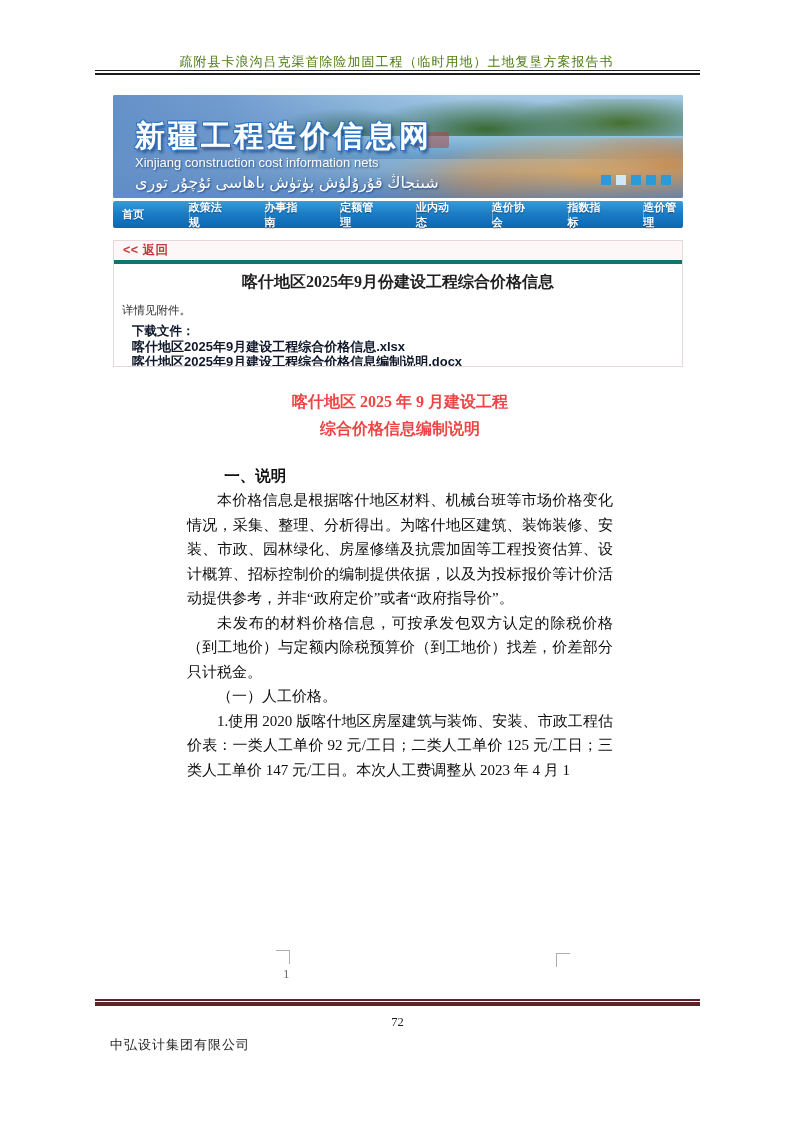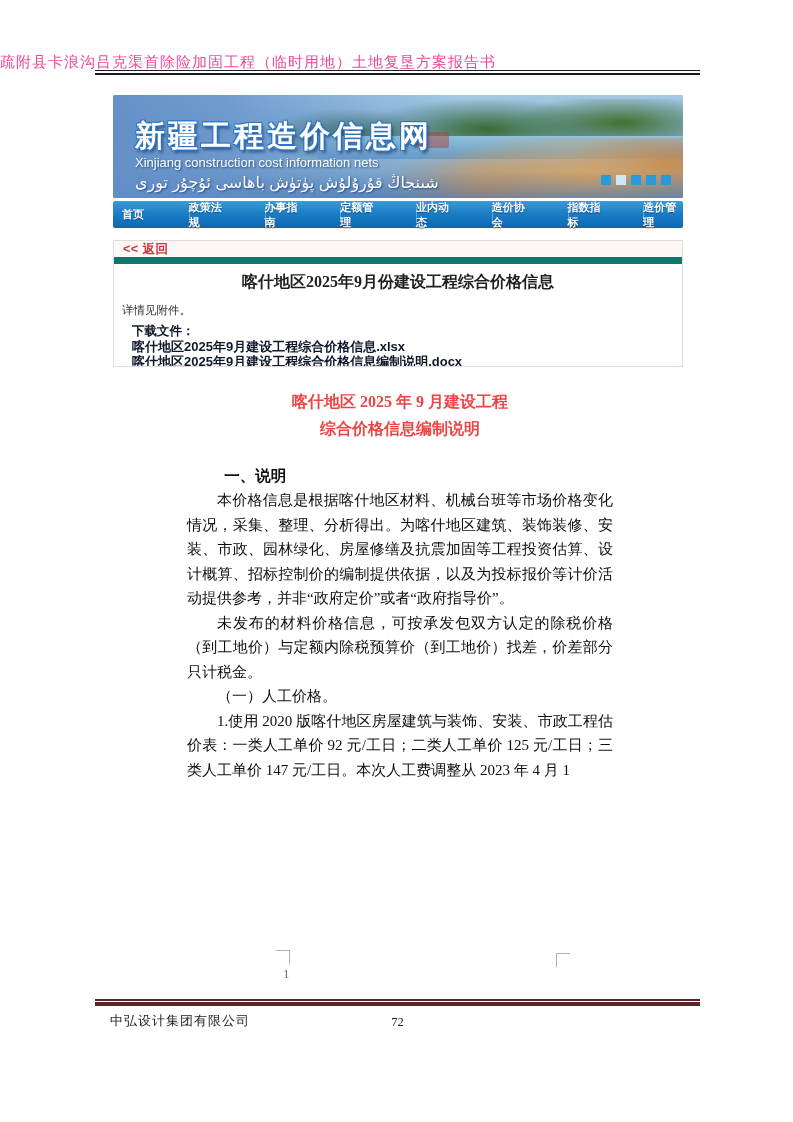--- a/index.html
+++ b/index.html
@@ -1,21 +1,21 @@
 <!DOCTYPE html>
 <html><head>
 <meta charset="utf-8">
 <style>
   html,body{margin:0;padding:0;background:#ffffff;}
   .page{position:relative;width:793px;height:1122px;background:#fff;overflow:hidden;
         font-family:"Liberation Serif","DejaVu Serif",serif;color:#111;}
 
   
-  .rpt-header-title{position:absolute;top:53px;left:0;right:0;text-align:left;
-        font-size:15px;letter-spacing:1px;color:#ec4899;font-weight:500;}
+  .rpt-header-title{position:absolute;top:53px;left:0;right:0;text-align:center;
+        font-size:13px;letter-spacing:1px;color:#4d7c0f;font-weight:500;}
   .header-rule{position:absolute;top:70px;left:95px;width:605px;height:2px;
         border-top:1px solid #1c1c1c;border-bottom:2px solid #1c1c1c;background:#fff;}
 
   
   .shot{position:absolute;top:95px;left:113px;width:570px;font-family:"Liberation Sans","DejaVu Sans",sans-serif;}
   .banner{position:relative;height:103px;overflow:hidden;border-radius:2px;background:#7fb0d6;}
   .b-sky{position:absolute;inset:0;background:linear-gradient(180deg,#a5c9e4 0%,#84b3d8 35%,#8fb6d2 65%,#6e9cc4 100%);}
   .b-forest{position:absolute;left:28%;right:0;top:4%;height:58%;
         background:radial-gradient(ellipse 120px 38px at 18% 60%,#2f5f33 0%,rgba(47,95,51,0) 70%),
                    radial-gradient(ellipse 180px 44px at 52% 50%,#3a6b35 0%,rgba(58,107,53,0) 70%),
@@ -40,21 +40,21 @@
   .dot.light{background:#cde9f7;}
 
   .navbar{margin-top:3px;height:27px;border-radius:2px;display:flex;align-items:stretch;
         background:linear-gradient(180deg,#3b9bd6 0%,#1b7ec6 45%,#0c67b2 100%);gap:36px;}
   .nav-item{flex:1;display:flex;align-items:center;justify-content:center;position:relative;
         color:#fff;font-weight:bold;font-size:11px;text-shadow:0 1px 1px rgba(0,40,90,.6);cursor:pointer;}
   .nav-item + .nav-item::before{content:"";position:absolute;left:0;top:6px;bottom:6px;width:1px;background:rgba(255,255,255,.35);}
 
   .article-box{margin-top:12px;height:127px;box-sizing:border-box;background:#fff;
         border:1px solid #e6d9d9;overflow:hidden;}
-  .back-bar{height:23px;background:#fdf7f7;border-bottom:7px solid #0f766e;display:flex;align-items:center;padding:0 9px;box-sizing:border-box;}
+  .back-bar{height:23px;background:#fdf7f7;border-bottom:4px solid #0f766e;display:flex;align-items:center;padding:0 9px;box-sizing:border-box;}
   .back-link{color:#c23b3b;font-size:12.5px;font-weight:bold;letter-spacing:.5px;cursor:pointer;}
   .article-title{text-align:center;font-size:16px;font-weight:bold;color:#1f1f1f;margin-top:8px;
         font-family:"Liberation Serif","DejaVu Serif",serif;}
   .article-note{font-size:11.5px;color:#333;margin:10px 0 0 8px;}
   .download-block{margin:6px 0 15px 18px;color:#0f172a;font-weight:bold;}
   .download-label{font-size:12.5px;line-height:15px;}
   .attachment-link{font-size:13px;line-height:15px;cursor:pointer;}
 
   
   .doc{position:absolute;top:388px;left:187px;width:426px;}
@@ -63,21 +63,21 @@
   .doc-para{margin:0;font-size:15px;line-height:24.5px;text-align:justify;text-indent:2em;color:#0d0d0d;}
 
   .frame-mark{position:absolute;width:13px;height:13px;}
   .frame-mark.left{top:950px;left:276px;border-top:1px solid #adadb5;border-right:1px solid #adadb5;}
   .frame-mark.right{top:953px;left:556px;border-top:1px solid #adadb5;border-left:1px solid #adadb5;}
   .inner-page-number{position:absolute;top:966px;left:283px;font-size:13px;color:#6a7080;}
 
   
   .footer-rule{position:absolute;top:999px;left:95px;width:605px;height:1px;background:#fff;
         border-top:2px solid #5e2227;border-bottom:4px solid #5e2227;}
-  .footer-company{position:absolute;top:1012px;left:110px;font-size:13px;letter-spacing:1px;color:#1d1d1d;}
+  .footer-company{position:absolute;top:1036px;left:110px;font-size:13px;letter-spacing:1px;color:#1d1d1d;}
   .footer-page{position:absolute;top:1015px;left:95px;width:605px;text-align:center;font-size:12.5px;color:#1d1d1d;}
 </style>
 </head>
 <body>
 
 <div class="page">
 
   <div class="rpt-header-title">疏附县卡浪沟吕克渠首除险加固工程（临时用地）土地复垦方案报告书</div>
   <div class="header-rule"></div>
 

